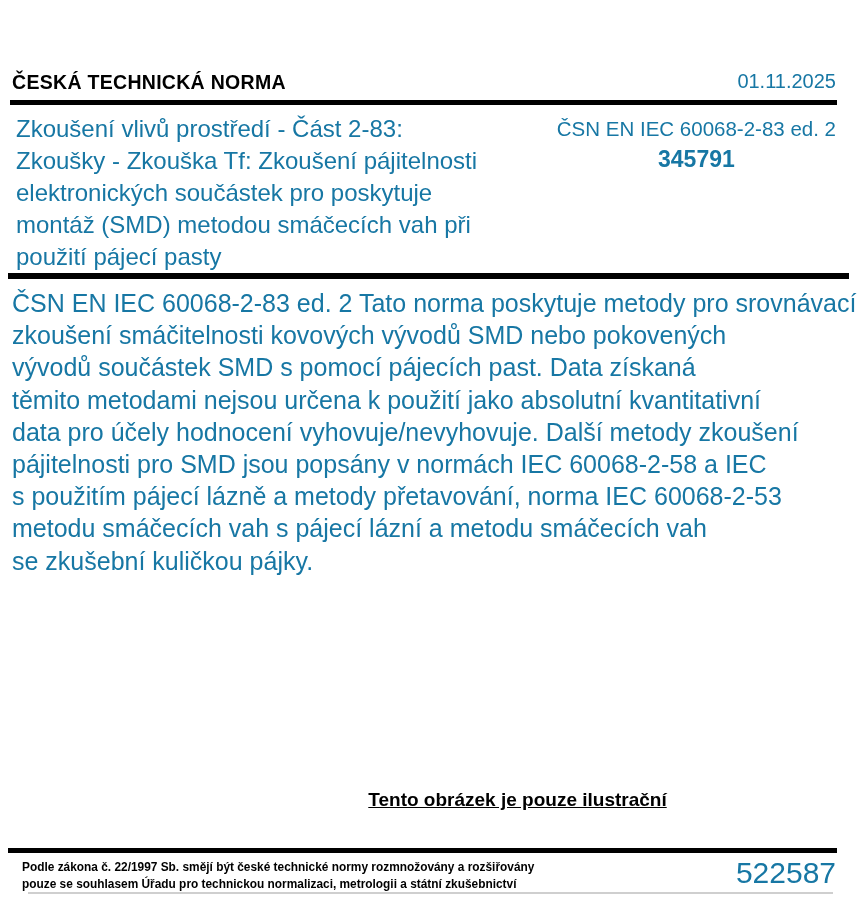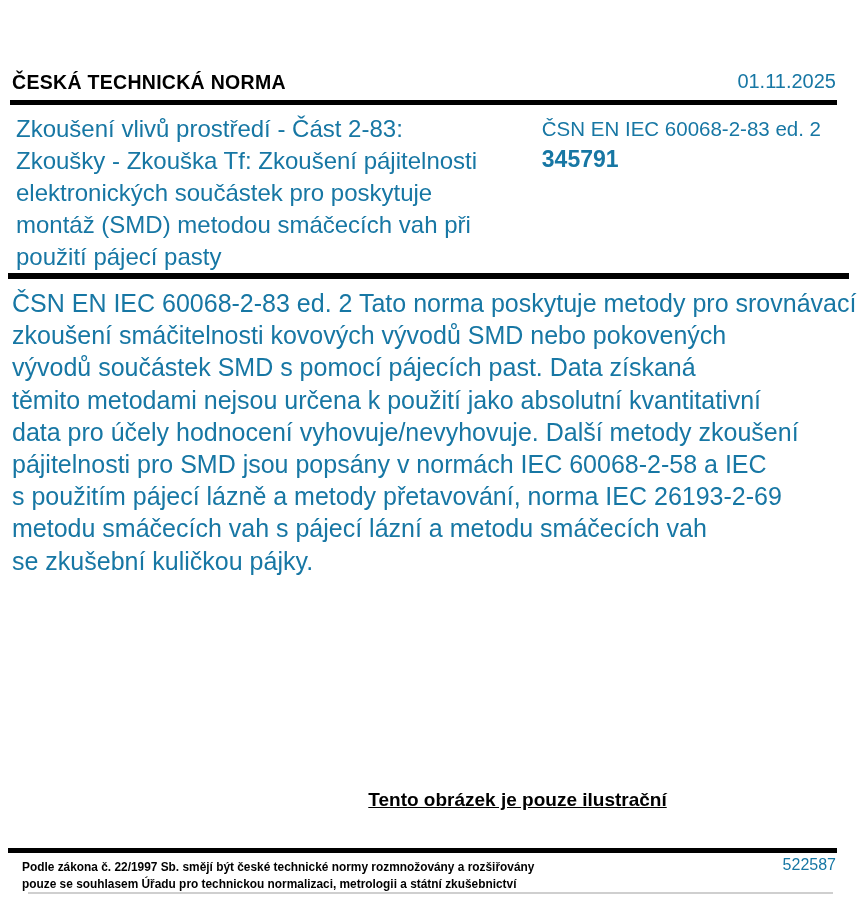--- a/index.html
+++ b/index.html
@@ -48,22 +48,22 @@
   #standard-title {
     position: absolute;
     top: 113px; left: 16px;
     font-size: 24px;
     line-height: 32px;
   }
   #standard-title .line { display: block; white-space: nowrap; }
 
   #designation-block {
     position: absolute;
-    top: 114px; right: 44px;
-    text-align: left;
+    top: 114px; right: 29px;
+    text-align: center;
   }
   #standard-designation {
     display: block;
     font-size: 20.5px;
     line-height: 30px;
     white-space: nowrap;
   }
   #class-number {
     display: block;
     font-size: 23px;
@@ -99,21 +99,21 @@
     line-height: 17px;
     transform: scaleX(0.88);
     transform-origin: left top;
     white-space: nowrap;
   }
   #legal-notice .line { display: block; }
 
   #catalog-number {
     position: absolute;
     top: 856px; right: 29px;
-    font-size: 16px;
+    font-size: 30px;
     white-space: nowrap;
   }
 </style>
 </head>
 <body>
 
 <div id="norm-type-title">ČESKÁ TECHNICKÁ NORMA</div>
 <div id="issue-date" class="accent">01.11.2025</div>
 <div id="header-rule" class="rule"></div>
 
@@ -132,21 +132,21 @@
 
 <div id="title-rule" class="rule"></div>
 
 <div id="abstract" class="accent">
   <span class="line">ČSN EN IEC 60068-2-83 ed. 2 Tato norma poskytuje metody pro srovnávací</span>
   <span class="line">zkoušení smáčitelnosti kovových vývodů SMD nebo pokovených</span>
   <span class="line">vývodů součástek SMD s pomocí pájecích past. Data získaná</span>
   <span class="line">těmito metodami nejsou určena k použití jako absolutní kvantitativní</span>
   <span class="line">data pro účely hodnocení vyhovuje/nevyhovuje. Další metody zkoušení</span>
   <span class="line">pájitelnosti pro SMD jsou popsány v normách IEC 60068-2-58 a IEC</span>
-  <span class="line">s použitím pájecí lázně a metody přetavování, norma IEC 26193-2-69</span>
+  <span class="line">s použitím pájecí lázně a metody přetavování, norma IEC 60068-2-53</span>
   <span class="line">metodu smáčecích vah s pájecí lázní a metodu smáčecích vah</span>
   <span class="line">se zkušební kuličkou pájky.</span>
 </div>
 
 <div id="illustration-note">Tento obrázek je pouze ilustrační</div>
 
 <div id="footer-rule" class="rule"></div>
 <div id="legal-notice">
   <span class="line">Podle zákona č. 22/1997 Sb. smějí být české technické normy rozmnožovány a rozšiřovány</span>
   <span class="line">pouze se souhlasem Úřadu pro technickou normalizaci, metrologii a státní zkušebnictví</span>

